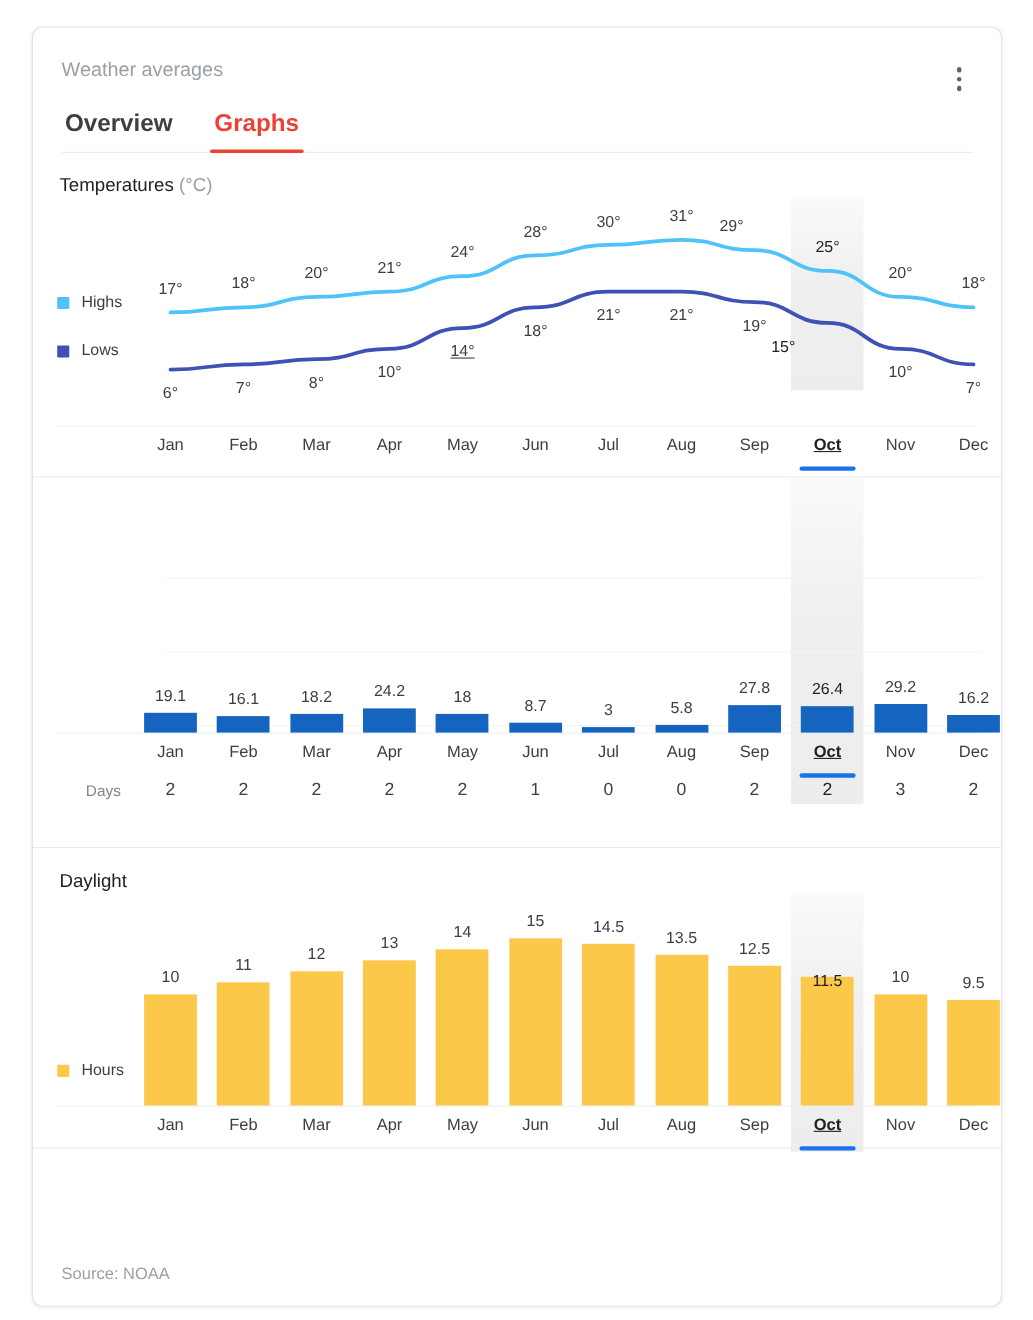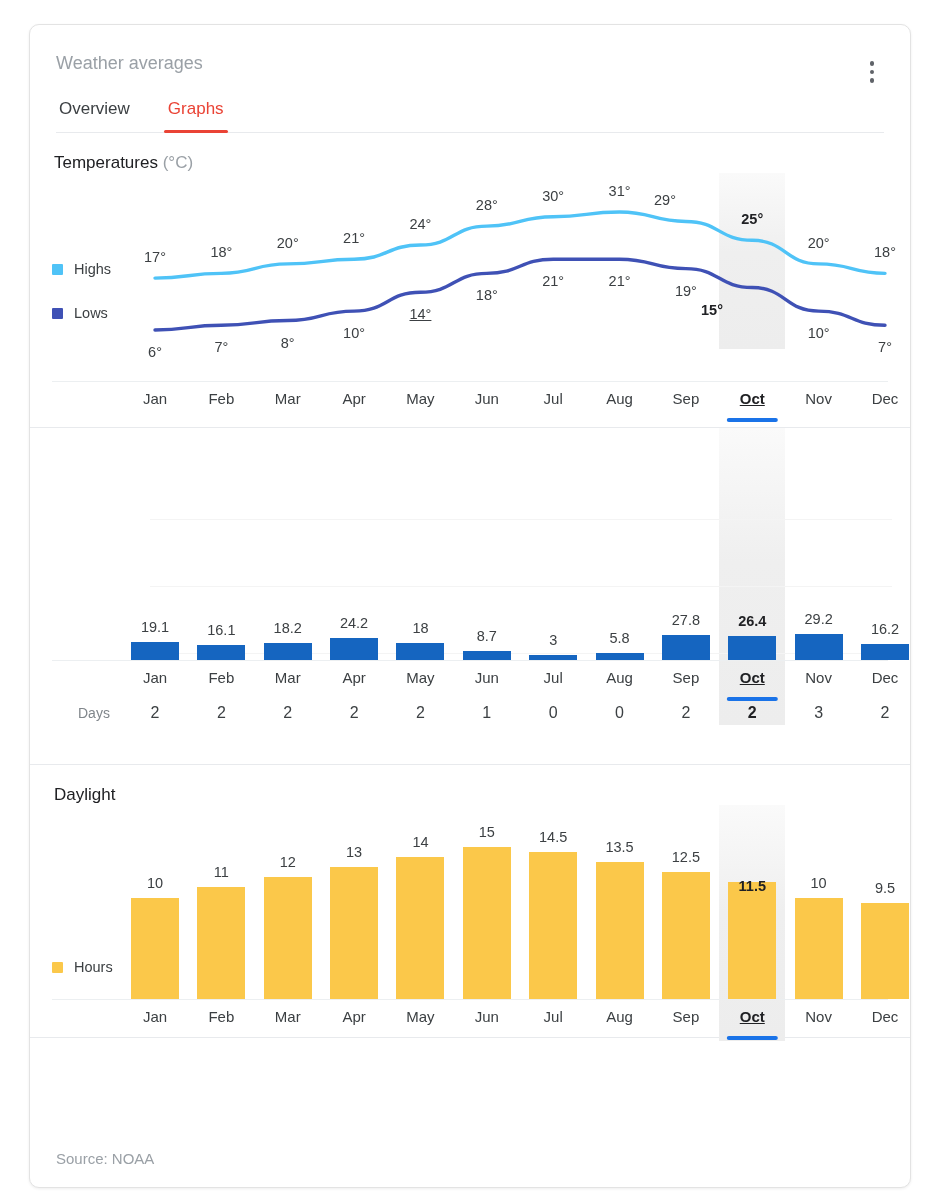--- a/index.html
+++ b/index.html
@@ -36,22 +36,22 @@
     align-items: center; justify-content: center; gap: 4px;
     cursor: pointer;
   }
   .kebab i { width: 4.5px; height: 4.5px; border-radius: 50%; background: #5f6368; display:block; }
   .tabs {
     display: flex; gap: 34px;
     margin-top: 18px; padding-left: 1px;
     border-bottom: 1px solid #e8eaed;
   }
   .tab {
-    font-size: 17px; color: #3c4043; padding: 6px 2px 13px 2px;
-    cursor: pointer; position: relative; font-weight: 400;
+    font-size: 22px; color: #3c4043; padding: 6px 2px 13px 2px;
+    cursor: pointer; position: relative; font-weight: 700;
   }
   .tab.active { color: #ea4335; }
   .tab.active::after {
     content: ""; position: absolute; left: -2px; right: -2px; bottom: -1px;
     height: 3.5px; background: #ea4335; border-radius: 2px;
   }
   
   .section { position: relative; border-bottom: 1px solid #e8eaed; }
   .sec-title {
     font-size: 17px; color: #202124; font-weight: 400;
@@ -80,21 +80,21 @@
   }
   .month-label.sel { font-weight: 700; color: #202124; text-decoration: underline; }
   .sel-underline {
     position: absolute; height: 4px; background: #1a73e8;
     border-radius: 2px; transform: translateX(-50%); z-index: 4;
   }
   .dlabel {
     position: absolute; font-size: 14.5px; color: #3c4043;
     transform: translate(-50%, -50%); white-space: nowrap; z-index: 3;
   }
-  .dlabel.sel { font-weight: 700; color: #202124; }
+  .dlabel.sel { font-weight: 400; color: #202124; }
   
   .legend-item {
     position: absolute; display: flex; align-items: center; gap: 11px; z-index: 3;
   }
   .legend-sw { width: 11px; height: 11px; border-radius: 1px; display:block; }
   .legend-tx { font-size: 14.5px; color: #3c4043; }
   
   .bar { position: absolute; z-index: 2; }
   .row-label {
     position: absolute; font-size: 14px; color: #80868b; z-index: 3;

